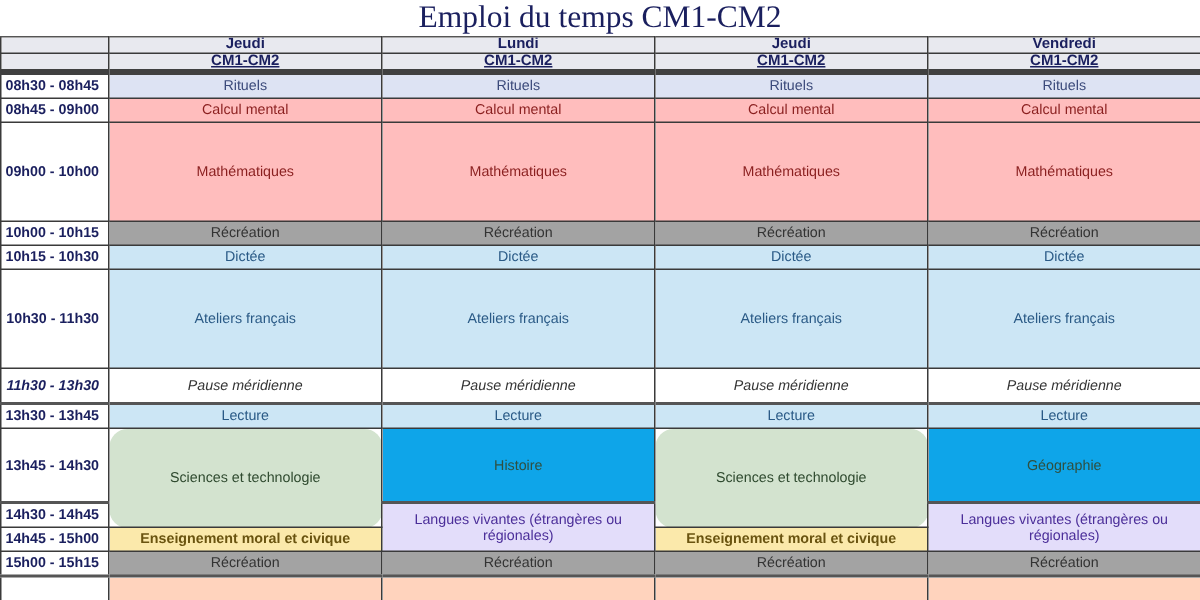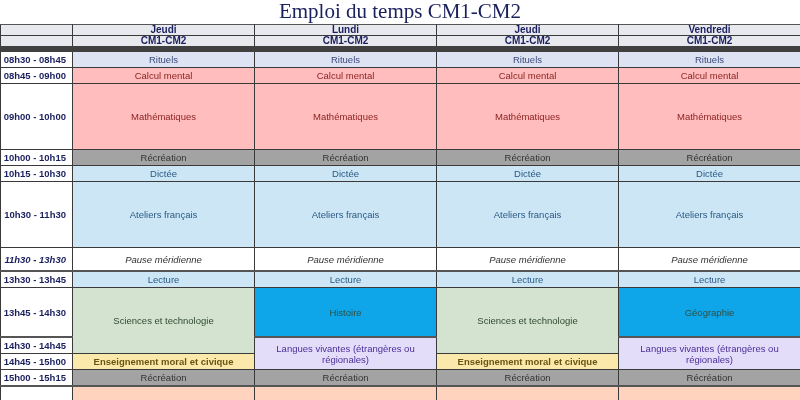--- a/index.html
+++ b/index.html
@@ -17,35 +17,35 @@
     table.tt col.c-day { width: 182px; }
     table.tt td, table.tt th {
       border: 1px solid #3a3a3a; padding: 0 2px; text-align: center; vertical-align: middle;
       font-size: 9.5px; overflow: hidden;
     }
     table.tt th {
       background: #e8e9ef; color: #1a1f5e; font-weight: bold; font-size: 10px;
       height: 10px; line-height: 10px;
     }
     table.tt tr.head1 th { border-top: 1px solid #555; }
-    table.tt tr.head2 th { border-bottom: 6px solid #404040; }
+    table.tt tr.head2 th { border-bottom: 4px solid #404040; text-decoration: underline; }
     table.tt td.time {
       background: #ffffff; color: #1a1f5e; font-weight: bold; font-size: 9.5px;
       text-align: right; padding-right: 6px; white-space: nowrap;
     }
     table.tt th.corner { background: #e8e9ef; }
     .c-rituels { background: #dde3f3; color: #3b4a7a; }
     .c-calcul { background: #ffbdbd; color: #8a1f1f; margin-left: 19px; }
     .c-math { background: #ffbdbd; color: #8a1f1f; }
     .c-recre { background: #a3a3a3; color: #333333; }
     .c-dictee { background: #cce6f5; color: #2a5a86; }
     .c-ateliers { background: #cce6f5; color: #2a5a86; }
     .c-pause { background: #ffffff; color: #333333; }
     .c-lecture { background: #cce6f5; color: #2a5a86; }
-    .c-sciences { background: #d3e3cf; color: #2f4a2f; }
+    .c-sciences { background: #d3e3cf; color: #2f4a2f; border-radius: 12px; }
     .c-histoire { background: #0ea5e9; color: #2f5040; }
     .c-langues { background: #e3ddfa; color: #4b2e99; }
     .c-emc { background: #fbe9ab; color: #6a5410; font-weight: bold; }
     .c-next { background: #ffd3bd; color: #7a3a1a; }
     tr.r15 td { height: 15px; }
     tr.r15b td { height: 15px; border-top: 2px solid #555; }
     tr.r60 td { height: 65px; }
     tr.r20 td { height: 22px; font-style: italic; }
     tr.r45 td { height: 48px; }
   </style>

